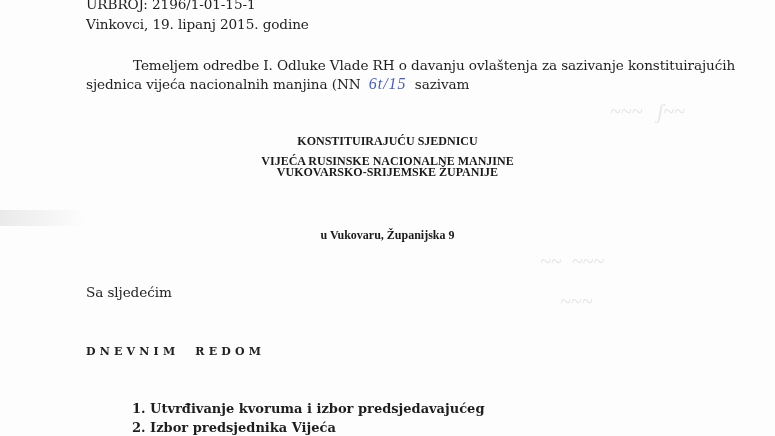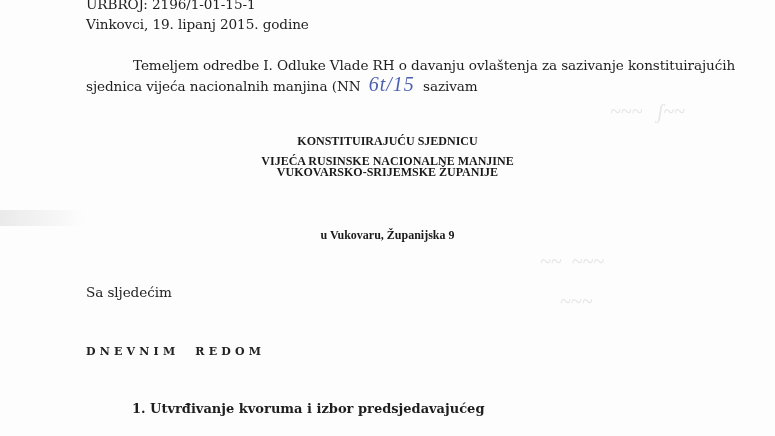--- a/index.html
+++ b/index.html
@@ -39,21 +39,21 @@
     white-space: nowrap;
     font-size: 13.6px;
     line-height: 16px;
     letter-spacing: -0.1px;
   }
   .header-line { left: 86px; }
   .hand {
     font-family: "Liberation Serif", serif;
     font-style: italic;
     color: #4a5fb0;
-    font-size: 20px;
+    font-size: 16px;
     padding: 0 4px;
     letter-spacing: 1px;
     text-align: right;
   }
   .title {
     position: absolute;
     left: 0;
     width: 775px;
     text-align: center;
     font-family: Liberation Serif, serif;
@@ -107,14 +107,15 @@
   <div class="title" style="top:133px;">KONSTITUIRAJUĆU SJEDNICU</div>
   <div class="title" style="top:153px;">VIJEĆA RUSINSKE NACIONALNE MANJINE</div>
   <div class="title" style="top:164px;">VUKOVARSKO-SRIJEMSKE ŽUPANIJE</div>
 
   <div class="title" style="top:227px;">u Vukovaru, Županijska 9</div>
 
   <div class="line header-line" style="top:284px;">Sa sljedećim</div>
 
   <div class="agenda-title">DNEVNIM REDOM</div>
   <div class="agenda-item" style="top:401px;">1. Utvrđivanje kvoruma i izbor predsjedavajućeg</div>
+  <div class="agenda-item" style="top:420px;">2. Izbor predsjednika Vijeća</div>
 
 </div>
 
 </body></html>

